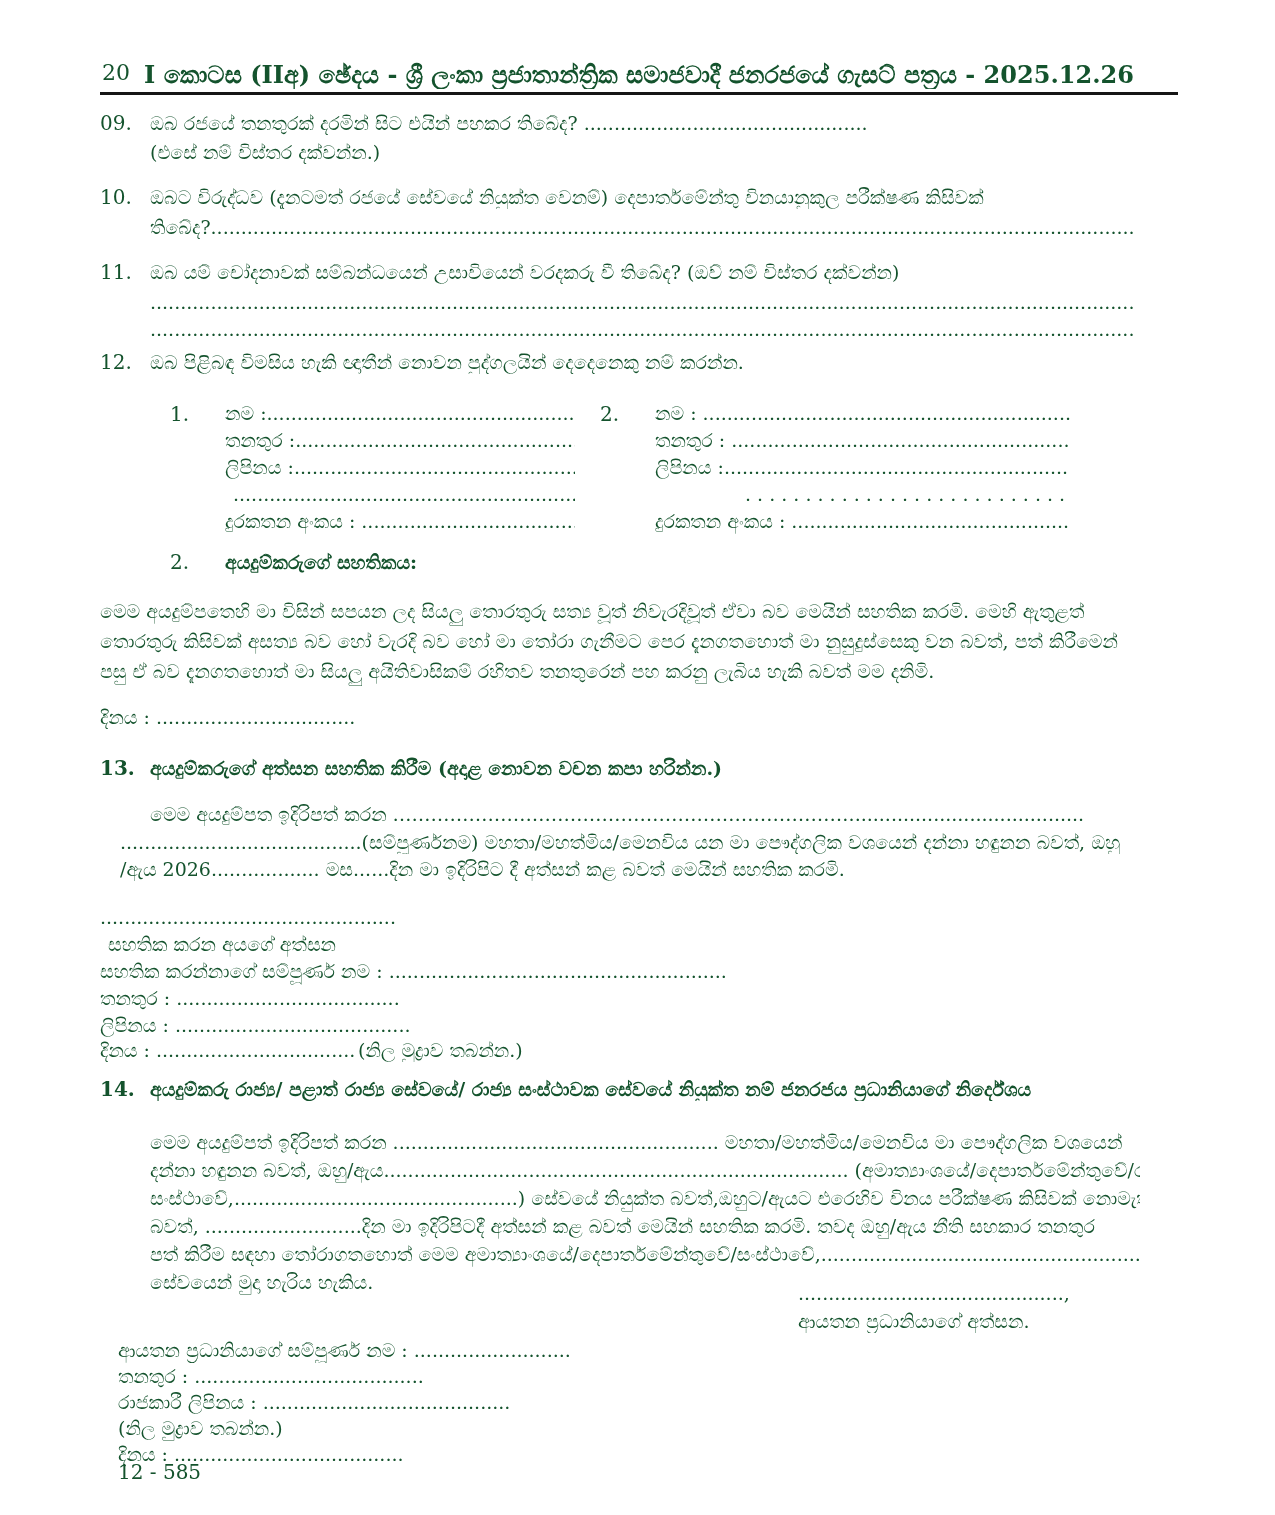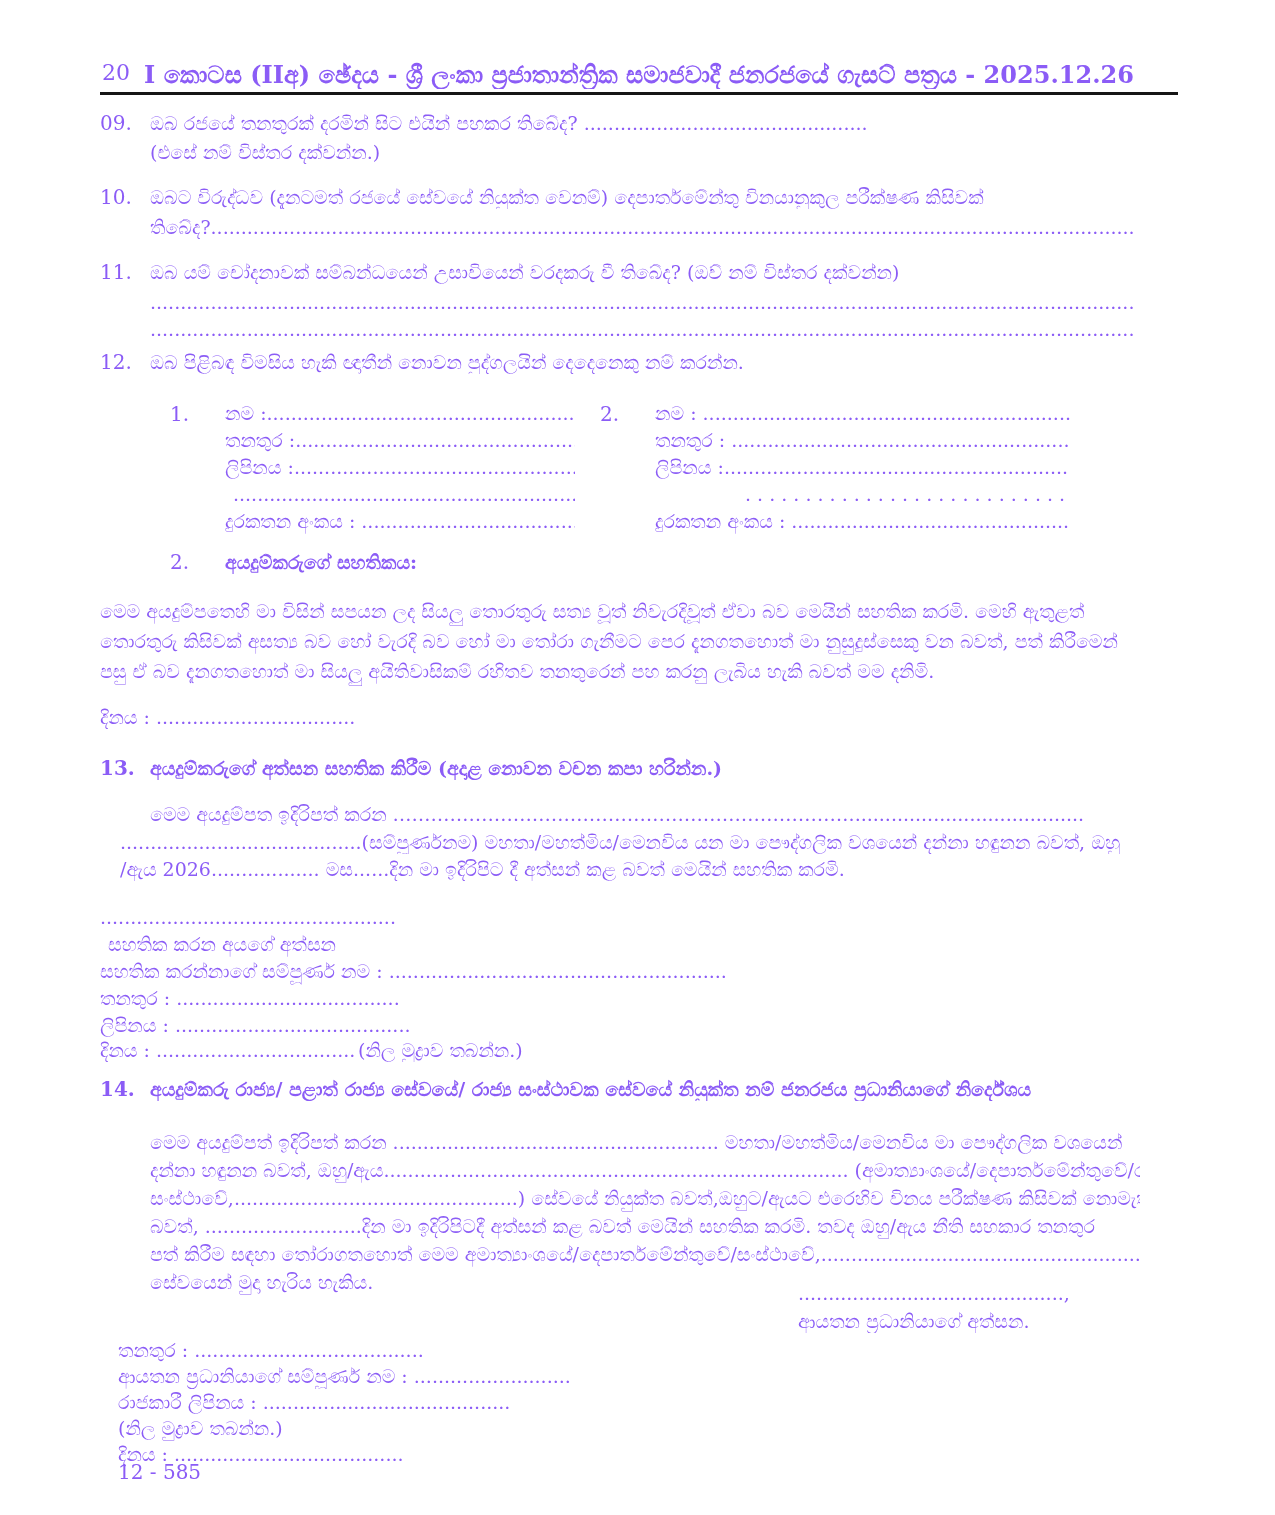--- a/index.html
+++ b/index.html
@@ -1,21 +1,21 @@
 <!DOCTYPE html>
 <html><head>
 <meta charset="utf-8">
 <style>
   html,body{margin:0;padding:0;background:#e8e8e8;}
   .page{
     position:relative;
     width:1275px;height:1515px;
     margin:0 auto;
     background:#ffffff;
-    color:#8b5cf6;
+    color:#14532d;
     font-family:"DejaVu Serif", serif;
     font-size:19px;
     overflow:hidden;
   }
   .abs{position:absolute;}
   .line{white-space:nowrap;overflow:hidden;}
   .b{font-weight:bold;}
   .num{left:100px;width:46px;font-size:20px;}
   .latin{font-size:20px;}
   .header{
@@ -120,22 +120,22 @@
     <div class="line">පත් කිරීම සඳහා තෝරාගතහොත් මෙම අමාත්‍යාංශයේ/දෙපාර්තමේන්තුවේ/සංස්ථාවේ,.......................................................)</div>
     <div class="line">සේවයෙන් මුදා හැරිය හැකිය.</div>
   </div>
 
   <div class="abs" style="left:798px;top:1282px;width:315px">
     <div class="line">............................................,</div>
     <div class="line rightsig" style="margin-top:6px">ආයතන ප්‍රධානියාගේ  අත්සන.</div>
   </div>
 
   <div class="abs blk26" style="left:118px;top:1337px;width:600px">
+    <div class="line">ආයතන ප්‍රධානියාගේ  සම්පූර්ණ නම : ..........................</div>
     <div class="line">තනතුර : ......................................</div>
-    <div class="line">ආයතන ප්‍රධානියාගේ  සම්පූර්ණ නම : ..........................</div>
     <div class="line">රාජකාරී ලිපිනය : .........................................</div>
     <div class="line">(නිල මුද්‍රාව තබන්න.)</div>
     <div class="line">දිනය : ......................................</div>
   </div>
 
   <div class="abs line latin" style="left:118px;top:1460px;width:200px">12 - 585</div>
 
 </div>
 
 </body></html>

